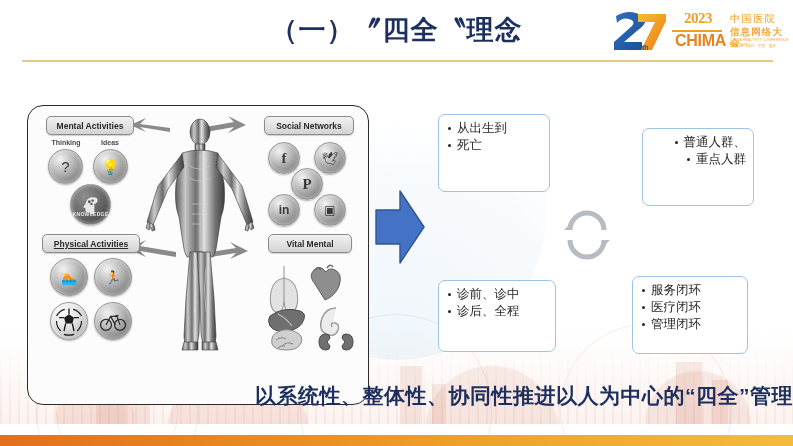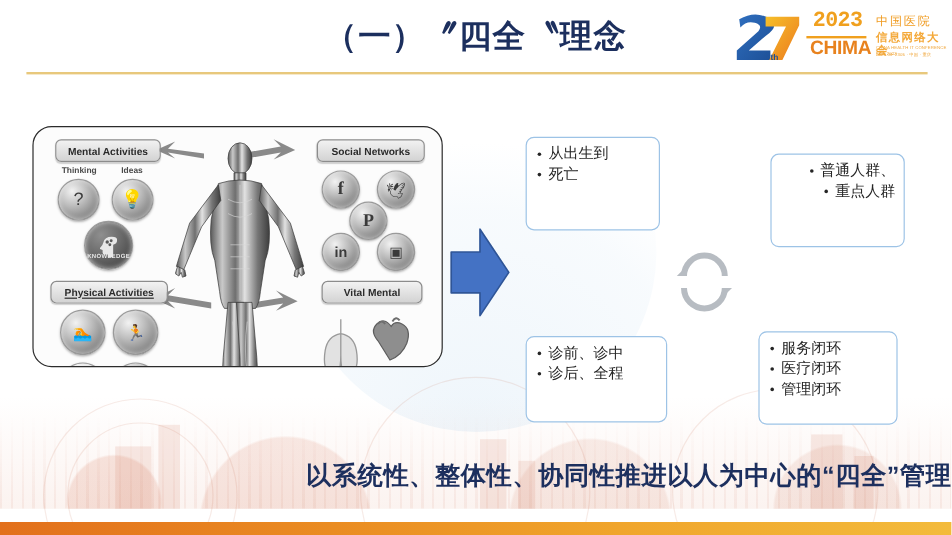--- a/index.html
+++ b/index.html
@@ -47,22 +47,22 @@
   .hdr-rule{
     position:absolute;left:22px;width:751px;top:60px;height:2px;
     background:#e8c87c;
   }
 
   
   .logo{position:absolute;left:612px;top:8px;width:172px;height:46px;}
   .logo-27{position:absolute;left:0;top:2px;width:58px;height:42px;}
   .logo-2023{
     position:absolute;left:58px;top:1px;width:56px;text-align:center;
-    font-size:18px;font-weight:bold;color:#f0a01e;line-height:19px;
-    font-family:Liberation Mono, monospace;letter-spacing:-.5px;
+    font-size:15px;font-weight:bold;color:#f0a01e;line-height:19px;
+    font-family:Liberation Serif, serif;letter-spacing:-.5px;
   }
   .logo-rule{position:absolute;left:60px;top:22px;width:50px;height:2px;background:#f0a01e;}
   .logo-chima{
     position:absolute;left:58px;top:24px;width:56px;text-align:right;
     font-size:16px;font-weight:bold;color:#e8821e;line-height:17px;letter-spacing:-.3px;
   }
   .logo-cn1{
     position:absolute;left:118px;top:4px;width:56px;
     font-size:10px;font-weight:normal;color:#f09a1e;letter-spacing:1.6px;line-height:13px;
   }
@@ -74,21 +74,21 @@
     position:absolute;left:118px;top:30px;width:60px;
     font-size:3.6px;color:#f0a63a;letter-spacing:.1px;line-height:5px;
   }
   .logo-en2{
     position:absolute;left:118px;top:36px;width:60px;
     font-size:3.6px;color:#f0a63a;letter-spacing:.1px;line-height:5px;
   }
 
   
   .panel{
-    position:absolute;left:27px;top:105px;width:342px;height:201px;
+    position:absolute;left:27px;top:105px;width:342px;height:300px;
     background:#fcfcfc;border:1.4px solid #2b2b2b;border-radius:16px;
     box-sizing:border-box;overflow:hidden;
   }
   .chip{
     position:absolute;background:linear-gradient(#f2f2f2,#d3d3d3);
     border:1px solid #8c8c8c;border-radius:5px;
     font-size:8.5px;font-weight:bold;color:#2b2b2b;
     display:flex;align-items:center;justify-content:center;
     box-shadow:0 1px 1px rgba(0,0,0,.18);
   }

